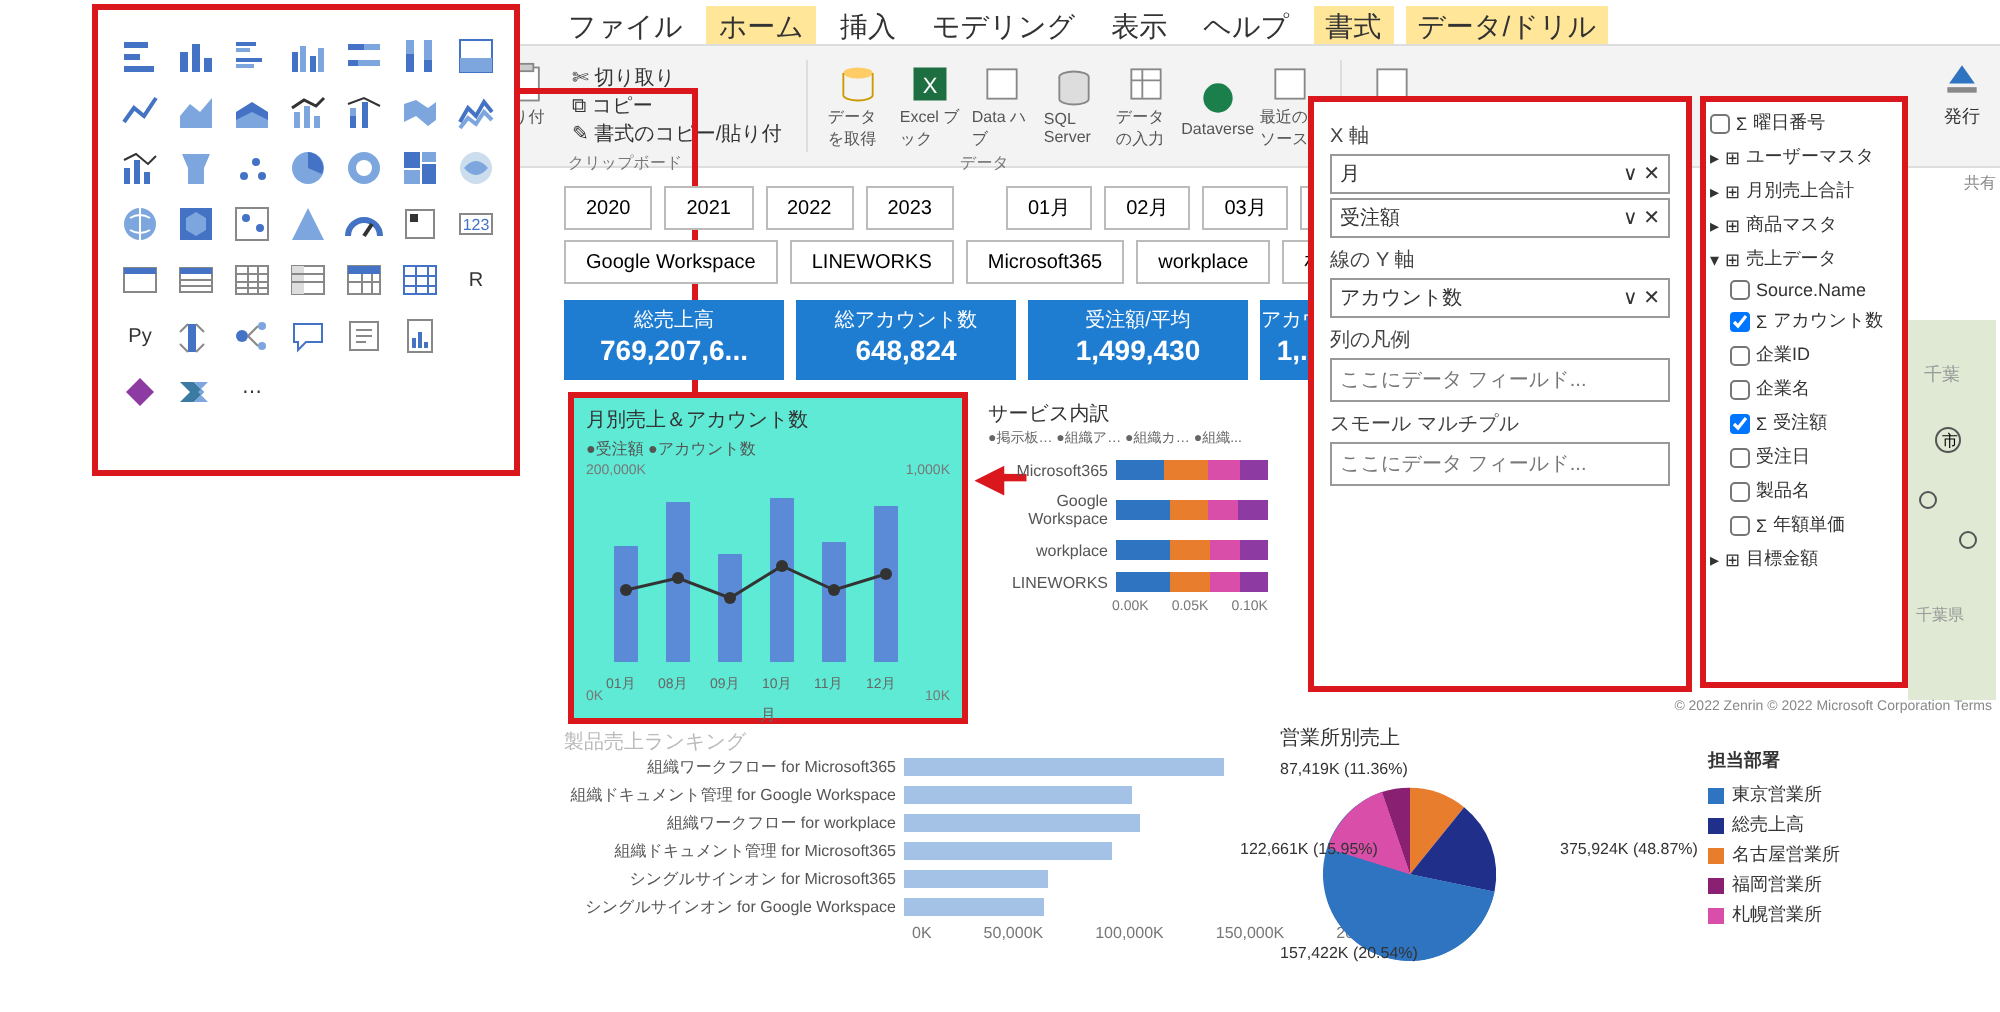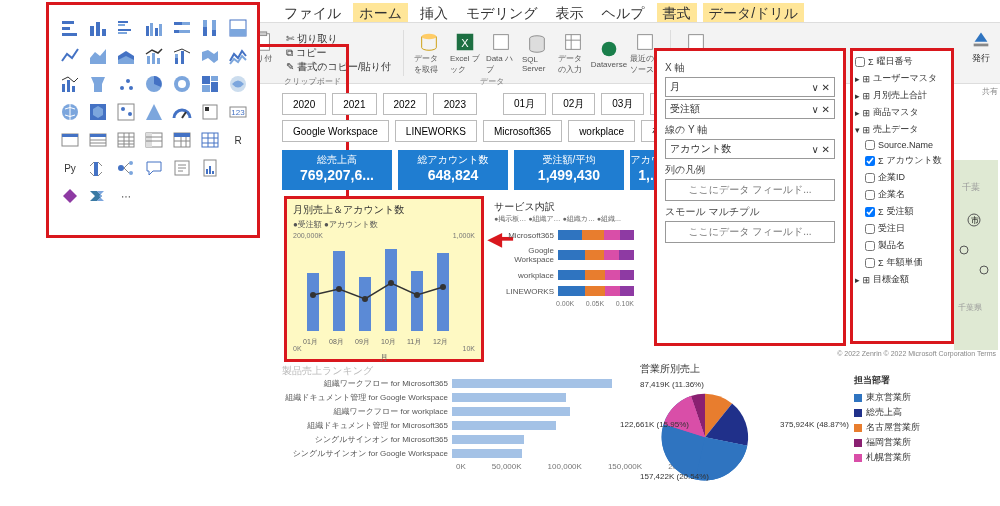--- a/index.html
+++ b/index.html
@@ -24,21 +24,21 @@
   
   .slicers{position:absolute;left:282px;top:93px;display:flex;gap:6px;}
   .slicer-btn{border:1px solid #bbb;background:#fff;padding:3px 10px;font-size:10px;}
   .slicers2{position:absolute;left:282px;top:120px;display:flex;gap:6px;}
   
   .kpis{position:absolute;left:282px;top:150px;display:flex;gap:6px;}
   .kpi{background:#1f7dd1;color:#fff;width:110px;height:40px;text-align:center;padding-top:3px;}
   .kpi .t{font-size:10px;}
   .kpi .v{font-size:14px;font-weight:bold;}
   
-  .combo{position:absolute;left:284px;top:196px;width:200px;height:166px;border:3px solid #d9171d;background:#fef9c3;padding:4px 6px;}
+  .combo{position:absolute;left:284px;top:196px;width:200px;height:166px;border:3px solid #d9171d;background:#5eead4;padding:4px 6px;}
   .combo .title{font-size:10px;margin-bottom:2px;}
   .combo .legend{font-size:8px;color:#555;margin-bottom:2px;}
   .combo-axis{display:flex;justify-content:space-between;font-size:7px;color:#777;}
   .combo-plot{position:relative;height:106px;margin:0 6px;}
   .bar{position:absolute;bottom:14px;width:12px;background:#5b8ad6;}
   .line-dot{position:absolute;width:6px;height:6px;border-radius:50%;background:#333;}
   .xcat{position:absolute;bottom:-2px;font-size:7px;color:#666;}
   .arrow-l{position:absolute;left:488px;top:228px;color:#d9171d;font-size:18px;font-weight:bold;}
   
   .svc{position:absolute;left:494px;top:200px;width:140px;font-size:9px;}
@@ -59,21 +59,21 @@
   .pie .title{font-size:10px;margin-bottom:4px;}
   .pie svg{width:130px;height:110px;}
   .pie-legend{position:absolute;left:854px;top:374px;width:90px;font-size:9px;}
   .pie-legend .title{font-weight:bold;margin-bottom:4px;}
   .pie-legend .row{display:flex;align-items:center;gap:4px;margin-bottom:2px;}
   .pie-legend .sw{width:8px;height:8px;}
   
   .fmt{position:absolute;left:654px;top:48px;width:192px;height:298px;background:#fff;border:3px solid #d9171d;padding:6px 8px;font-size:10px;}
   .fmt .flabel{color:#444;margin-top:4px;font-size:10px;}
   .fmt .fsel{border:1px solid #999;padding:2px 4px;margin-top:2px;display:flex;justify-content:space-between;align-items:center;}
-  .fmt .drop{border:1px solid #999;padding:3px 4px;margin-top:2px;color:#777;text-align:center;}
+  .fmt .drop{border:1px solid #999;padding:3px 4px;margin-top:2px;color:#777;}
   
   .fields{position:absolute;left:850px;top:48px;width:104px;height:296px;border:3px solid #d9171d;background:#fff;padding:4px 2px;font-size:9px;}
   .fields .row{display:flex;align-items:center;gap:3px;margin-bottom:4px;white-space:nowrap;}
   .fields input[type=checkbox]{width:10px;height:10px;}
   .fields .tbl::before{content:'▸ ';}
   .fields .tblopen::before{content:'▾ ';}
   
   .publish{position:absolute;right:4px;top:28px;width:30px;text-align:center;font-size:9px;}
   .publish svg{width:22px;height:22px;}
   

